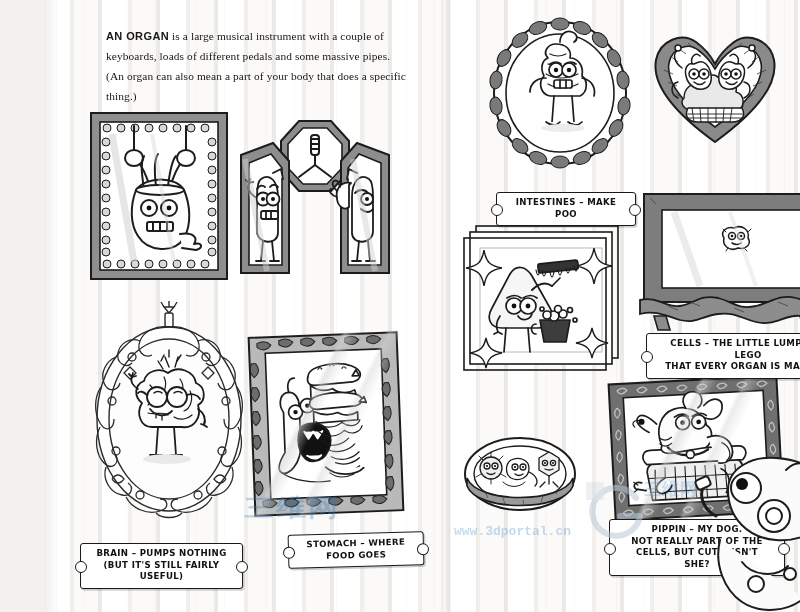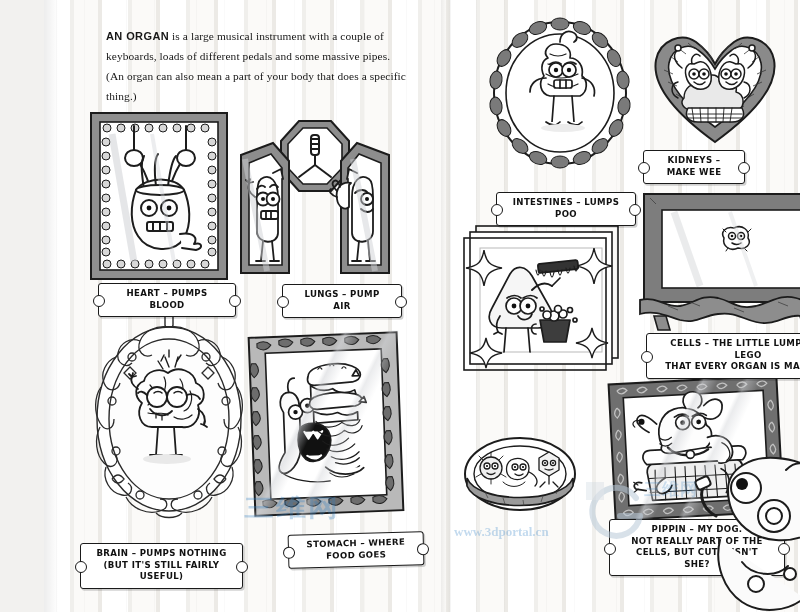--- a/index.html
+++ b/index.html
@@ -95,21 +95,21 @@
     font-family:"DejaVu Sans",sans-serif;
     transform:scaleY(.8);
   }
   #wm-text2{
     left:600px;top:480px;opacity:.22;color:#2f7fc4;
     font-size:17px;font-weight:bold;letter-spacing:1px;
     font-family:"DejaVu Sans",sans-serif;line-height:19px;
   }
   #wm-url{
     left:410px;top:524px;opacity:.30;color:#3a86c9;
-    font-size:13px;font-weight:bold;font-family:Liberation Serif, serif;
+    font-size:13px;font-weight:bold;font-family:Liberation Mono, monospace;
   }
 </style>
 </head>
 <body>
 
 <div id="stage">
 
   <div class="wallpaper"></div>
   <div class="page-edge left"></div>
   <div class="page-edge right"></div>
@@ -180,21 +180,20 @@
         <rect x="57" y="110" width="26" height="9" rx="2" fill="#fff"></rect>
         <line x1="63" y1="110" x2="63" y2="119"></line>
           <line x1="70" y1="110" x2="70" y2="119"></line>
           <line x1="77" y1="110" x2="77" y2="119"></line>
         <path d="M90 122 C104 120 108 126 104 132 C112 130 114 136 106 138 L92 136" fill="#fff"></path>
       </g>
       <path d="M22 22 L44 150" stroke="#d0d2d6" stroke-width="7" opacity=".55" fill="none"></path>
       <path d="M62 22 L84 150" stroke="#d0d2d6" stroke-width="4" opacity=".4" fill="none"></path>
     </svg>
   </div>
-  <div class="plaque" id="p-heart" style="left:54px;top:283px;width:110px;">HEART – PUMPS BLOOD</div>
 
   <div class="frame" id="f-lungs" style="left:193px;top:113px;width:156px;height:170px;">
     <svg width="156" height="170" viewBox="0 0 156 170">
       <g>
         <polygon points="62,8 94,8 112,28 112,58 94,78 62,78 44,58 44,28" fill="#8d8d8d" stroke="#1c1c1c" stroke-width="2"></polygon>
         <polygon points="66,15 90,15 105,31 105,55 90,71 66,71 51,55 51,31" fill="#fff" stroke="#1c1c1c" stroke-width="1.6"></polygon>
         <g stroke="#1c1c1c" stroke-width="2" fill="#fff" stroke-linecap="round">
           <rect x="74" y="22" width="8" height="20" rx="3"></rect>
           <line x1="78" y1="42" x2="78" y2="52"></line>
           <path d="M78 52 L62 64" fill="none"></path>
@@ -243,21 +242,20 @@
           <line x1="122" y1="128" x2="120" y2="148"></line>
             <line x1="131" y1="128" x2="133" y2="148"></line>
           <path d="M115 148 h9" fill="none"></path>
             <path d="M129 148 h9" fill="none"></path>
         </g>
       </g>
       <path d="M8 46 L30 158" stroke="#d0d2d6" stroke-width="6" opacity=".5" fill="none"></path>
       <path d="M116 46 L138 158" stroke="#d0d2d6" stroke-width="6" opacity=".5" fill="none"></path>
     </svg>
   </div>
-  <div class="plaque" id="p-lungs" style="left:238px;top:284px;width:92px;">LUNGS – PUMP AIR</div>
 
   <div class="frame" id="f-brain" style="left:42px;top:305px;width:166px;height:225px;">
     <svg width="166" height="225" viewBox="0 0 166 225">
       <g stroke="#2a2a2a" fill="#fff" stroke-width="1.4">
         <path d="M83 8 l-5 -6 h10 z M78 2 l-3 -5 M83 2 l0 -6 M88 2 l3 -5" fill="#fff"></path>
         <rect x="79" y="8" width="8" height="14" rx="2"></rect>
         <ellipse cx="83" cy="114" rx="72" ry="92" fill="#fff"></ellipse>
         <ellipse cx="83" cy="114" rx="60" ry="80" fill="#fdfdfd"></ellipse>
         <g fill="none" stroke-width="1.3">
           <path d="M83 22 C70 20 58 26 54 36 C50 46 58 54 66 50"></path>
@@ -447,21 +445,21 @@
         <path d="M56 60 C46 60 40 66 40 74" fill="none"></path>
         <path d="M92 60 C102 62 106 70 104 78" fill="none"></path>
         <line x1="64" y1="78" x2="62" y2="104"></line>
         <line x1="82" y1="78" x2="84" y2="104"></line>
         <path d="M56 104 q8 6 14 0" fill="#fff"></path>
           <path d="M78 104 q8 6 14 0" fill="#fff"></path>
         <ellipse cx="73" cy="110" rx="22" ry="4" fill="#ececec" stroke="none"></ellipse>
       </g>
     </svg>
   </div>
-  <div class="plaque" id="p-intestines" style="left:452px;top:192px;width:112px;">INTESTINES – LUMPS POO</div>
+  <div class="plaque" id="p-intestines" style="left:452px;top:192px;width:112px;">INTESTINES – MAKE POO</div>
 
   <div class="frame" id="f-kidneys" style="left:604px;top:22px;width:134px;height:125px;">
     <svg width="134" height="125" viewBox="0 0 134 125">
       <g>
         <path d="M67 120 C20 86 4 60 8 38 C12 18 34 10 48 20 C56 26 63 34 67 42 C71 34 78 26 86 20 C100 10 122 18 126 38 C130 60 114 86 67 120 Z" fill="#8a8a8a" stroke="#1c1c1c" stroke-width="2"></path>
         <path d="M67 105 C30 78 18 58 21 41 C24 26 40 20 50 28 C57 33 63 40 67 47 C71 40 77 33 84 28 C94 20 110 26 113 41 C116 58 104 78 67 105 Z" fill="#fff" stroke="#1c1c1c" stroke-width="1.6"></path>
         <g stroke="#3a3a3a" stroke-width="1" fill="none" opacity=".8">
           <path d="M22 34 l8 6 M30 26 l8 6 M40 21 l7 6 M52 23 l6 7 M60 31 l5 7"></path>
           <path d="M112 34 l-8 6 M104 26 l-8 6 M94 21 l-7 6 M82 23 l-6 7 M74 31 l-5 7"></path>
           <path d="M16 48 l9 4 M20 60 l9 4 M28 72 l8 5 M38 84 l8 5 M50 94 l7 5"></path>
@@ -495,22 +493,20 @@
           <path d="M78 60 q6 5 11 0" fill="none"></path>
           <path d="M90 42 C92 34 86 30 82 34" fill="none"></path>
         </g>
         <path d="M34 46 C26 40 24 32 30 28" fill="none"></path>
         <path d="M100 46 C108 40 110 32 104 28" fill="none"></path>
         <circle cx="30" cy="26" r="3" fill="#fff"></circle>
           <circle cx="104" cy="26" r="3" fill="#fff"></circle>
       </g>
     </svg>
   </div>
-  <div class="plaque" id="p-kidneys" style="left:599px;top:150px;width:74px;">KIDNEYS –
-MAKE WEE</div>
 
   <div class="frame" id="f-cells" style="left:594px;top:188px;width:192px;height:145px;">
     <svg width="192" height="145" viewBox="0 0 192 145">
       <g>
         <path d="M6 6 h180 v108 h-180 z" fill="#7d7d7d" stroke="#1c1c1c" stroke-width="2"></path>
         <rect x="24" y="22" width="144" height="78" fill="#fff" stroke="#1c1c1c" stroke-width="1.6"></rect>
         <path d="M2 112 C20 108 28 120 42 118 C56 116 62 106 80 110 C96 114 100 122 118 118 C134 114 142 106 158 110 C172 114 182 120 190 112 L190 126 C178 134 168 126 156 128 C142 130 134 138 118 134 C102 130 98 124 80 126 C64 128 58 136 42 132 C28 128 18 122 2 126 Z" fill="#8d8d8d" stroke="#1c1c1c" stroke-width="1.8"></path>
         <g stroke="#3c3c3c" stroke-width="1" fill="none" opacity=".75">
           <path d="M30 118 l10 4 M52 114 l10 4 M96 120 l10 4 M140 114 l10 4"></path>
           <path d="M12 10 l6 6 M170 10 l6 6"></path>

